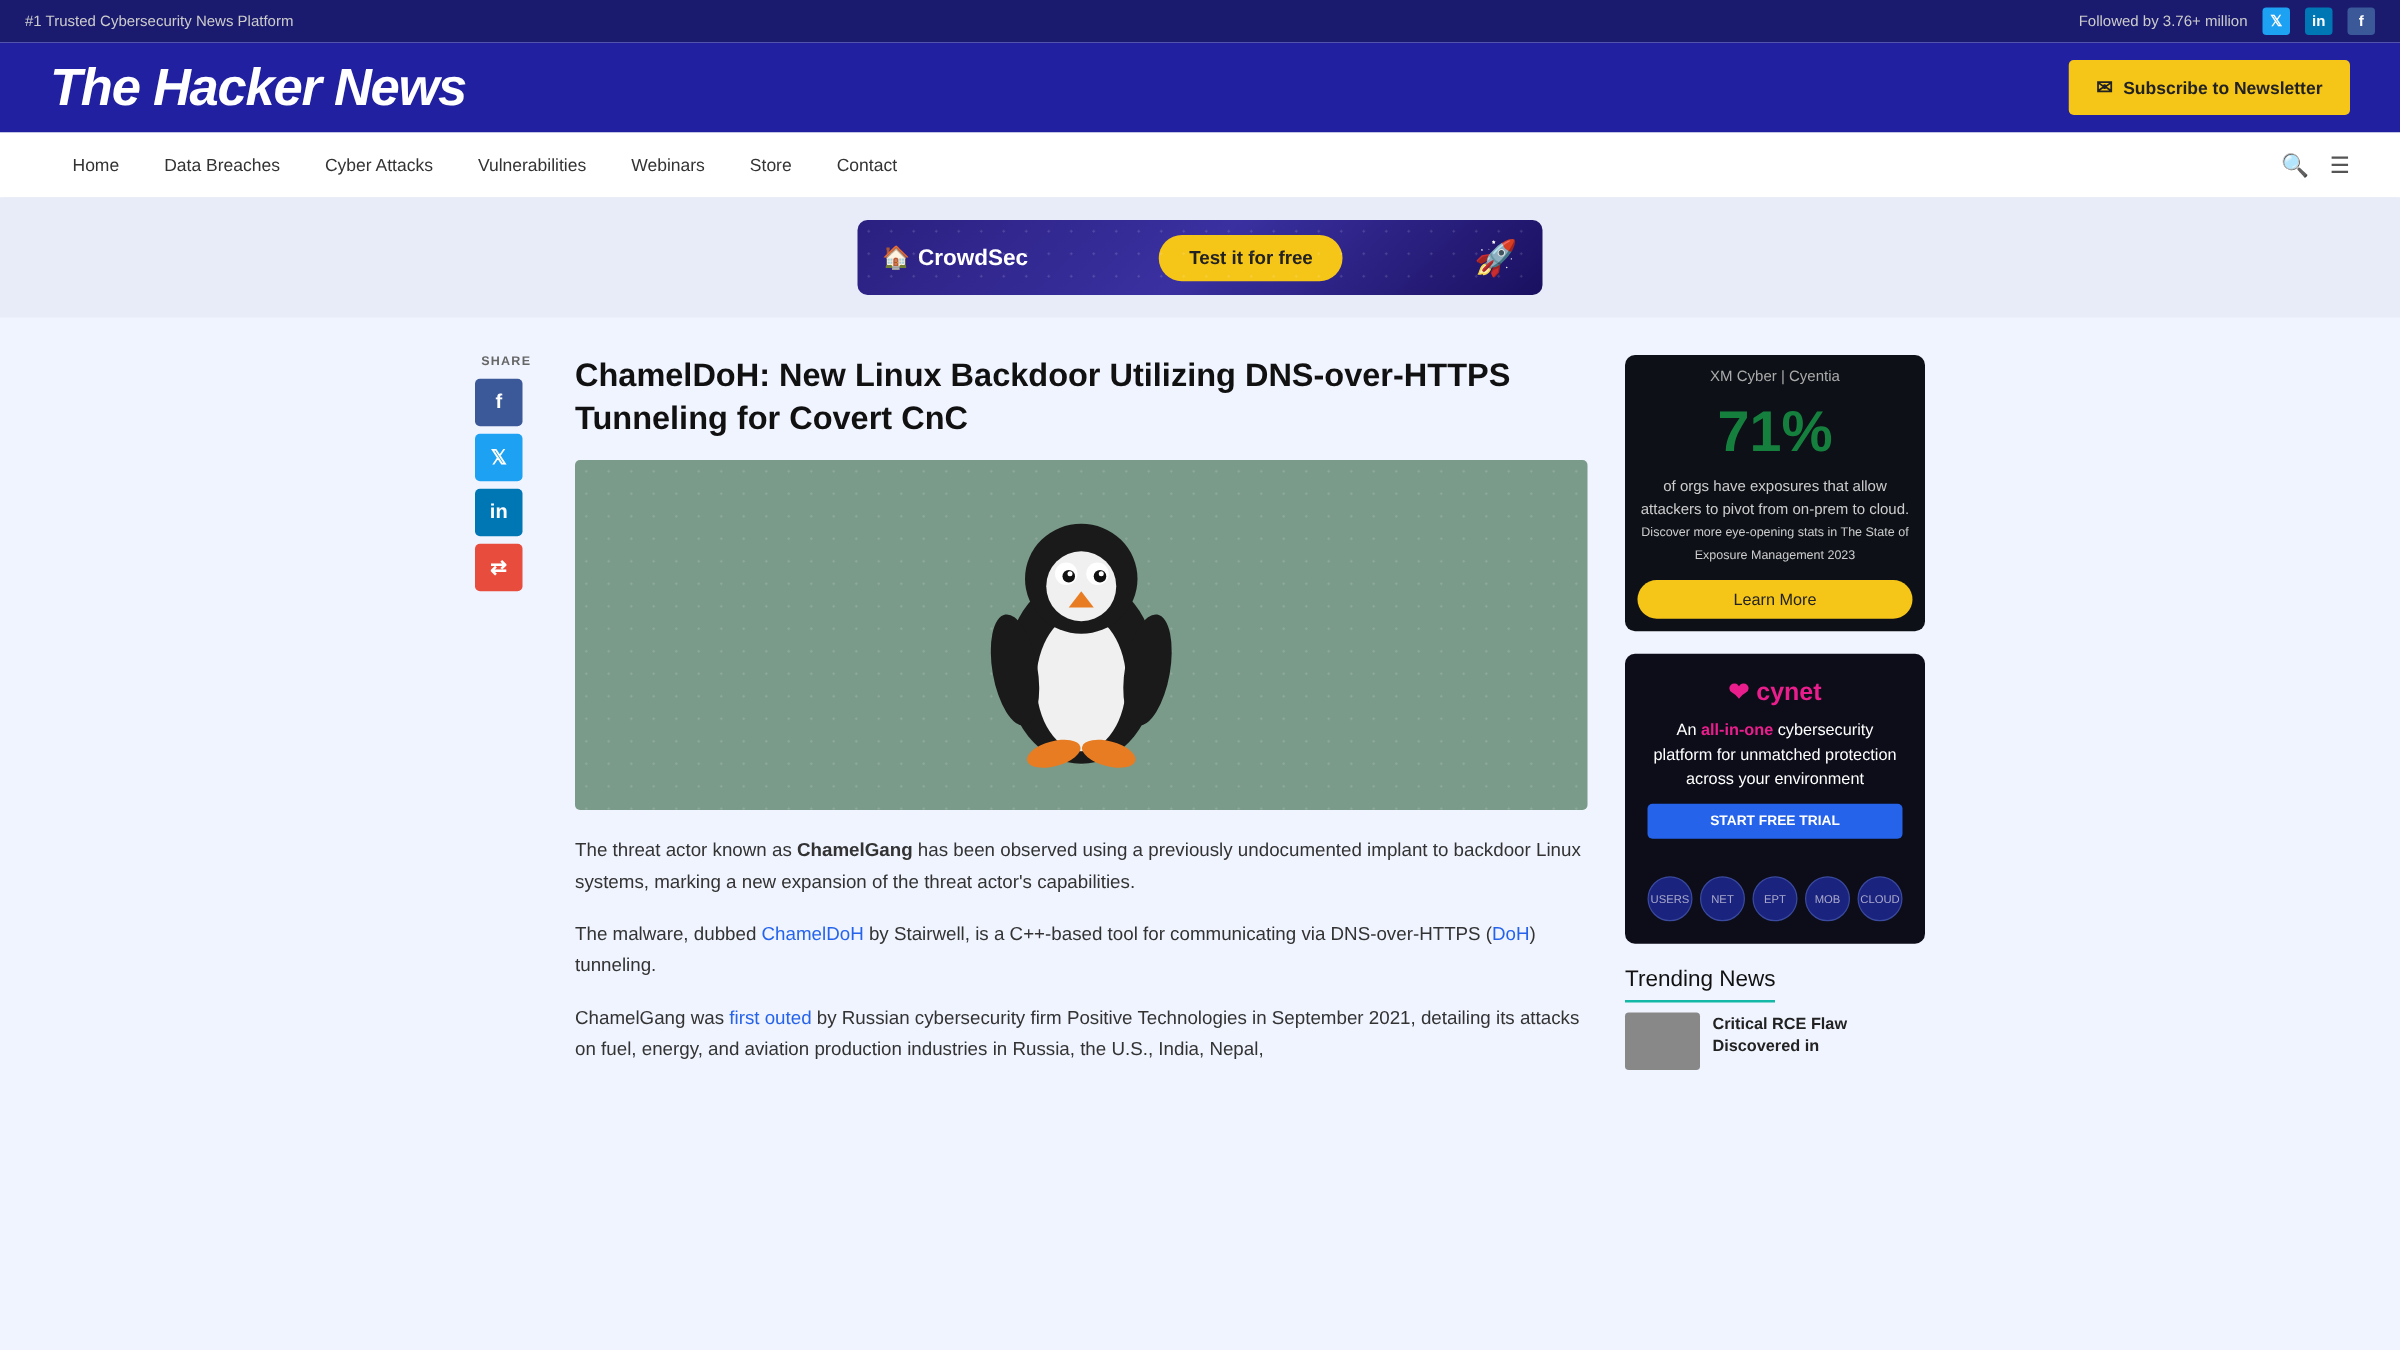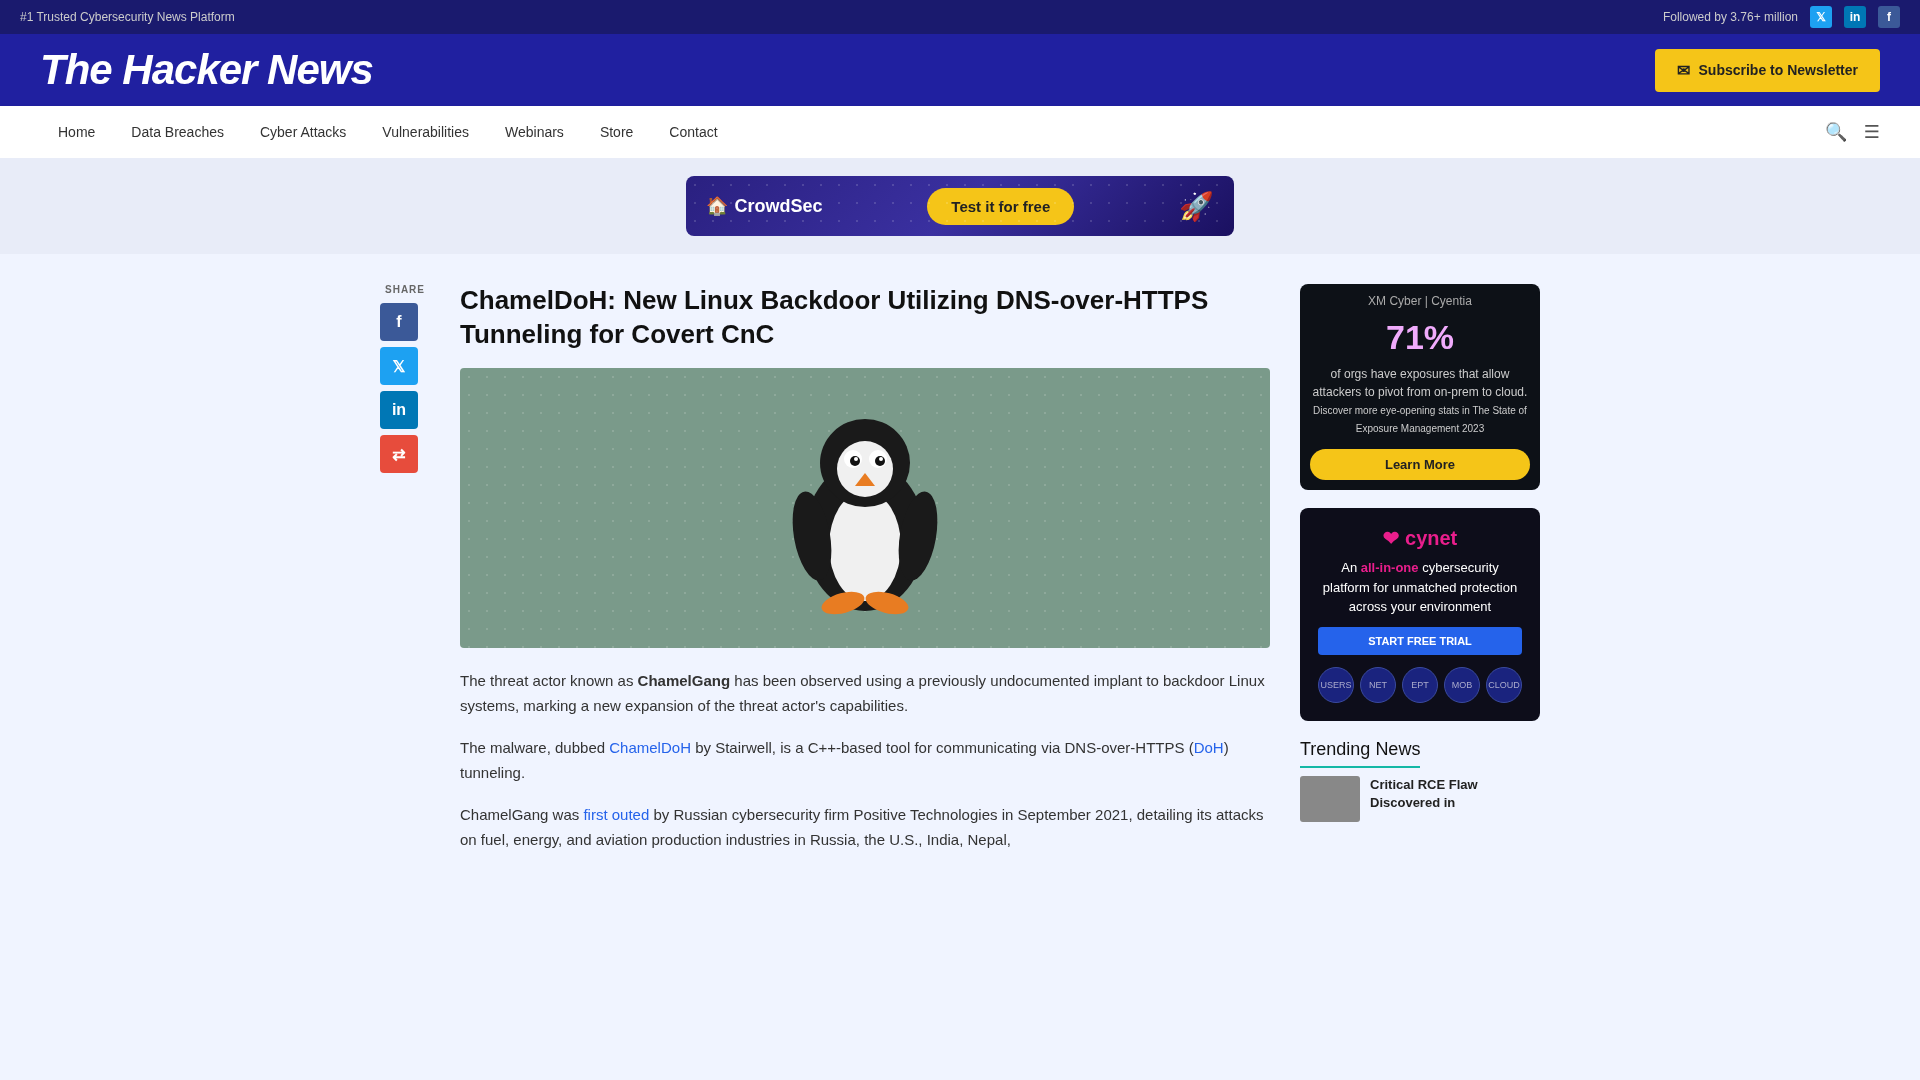--- a/index.html
+++ b/index.html
@@ -206,30 +206,30 @@
     }
     .ad-box {
       background: #0d1117;
       border-radius: 8px;
       padding: 10px;
       margin-bottom: 18px;
       color: #fff;
       text-align: center;
     }
     .ad-box .ad-logo { display: flex; align-items: center; justify-content: center; gap: 8px; margin-bottom: 10px; font-size: 12px; color: #aaa; }
-    .ad-box .big-stat { font-size: 34px; font-weight: 900; color: #f0abfc; margin-bottom: 8px; }
+    .ad-box .big-stat { font-size: 46px; font-weight: 900; color: #15803d; margin-bottom: 8px; }
     .ad-box .ad-text { font-size: 12px; color: #ccc; line-height: 1.5; margin-bottom: 12px; }
     .ad-box .ad-btn {
       background: #f5c518;
       color: #222;
       border: none;
       padding: 8px 20px;
       border-radius: 20px;
       font-size: 13px;
-      font-weight: bold;
+      font-weight: normal;
       cursor: pointer;
       width: 100%;
     }
     .ad-box2 {
       background: #0d0d1a;
       border-radius: 8px;
       padding: 18px;
       margin-bottom: 18px;
       color: #fff;
       text-align: center;
@@ -240,21 +240,21 @@
     .ad-box2 .ad-btn2 {
       background: #2563eb;
       color: #fff;
       border: none;
       padding: 8px 16px;
       border-radius: 4px;
       font-size: 11px;
       font-weight: bold;
       cursor: pointer;
       width: 100%;
-      margin-bottom: 4px;
+      margin-bottom: 22px;
     }
     .ad-diagram {
       display: flex;
       justify-content: center;
       gap: 6px;
       flex-wrap: wrap;
       margin-top: 8px;
     }
     .diagram-node {
       background: #1a237e;

